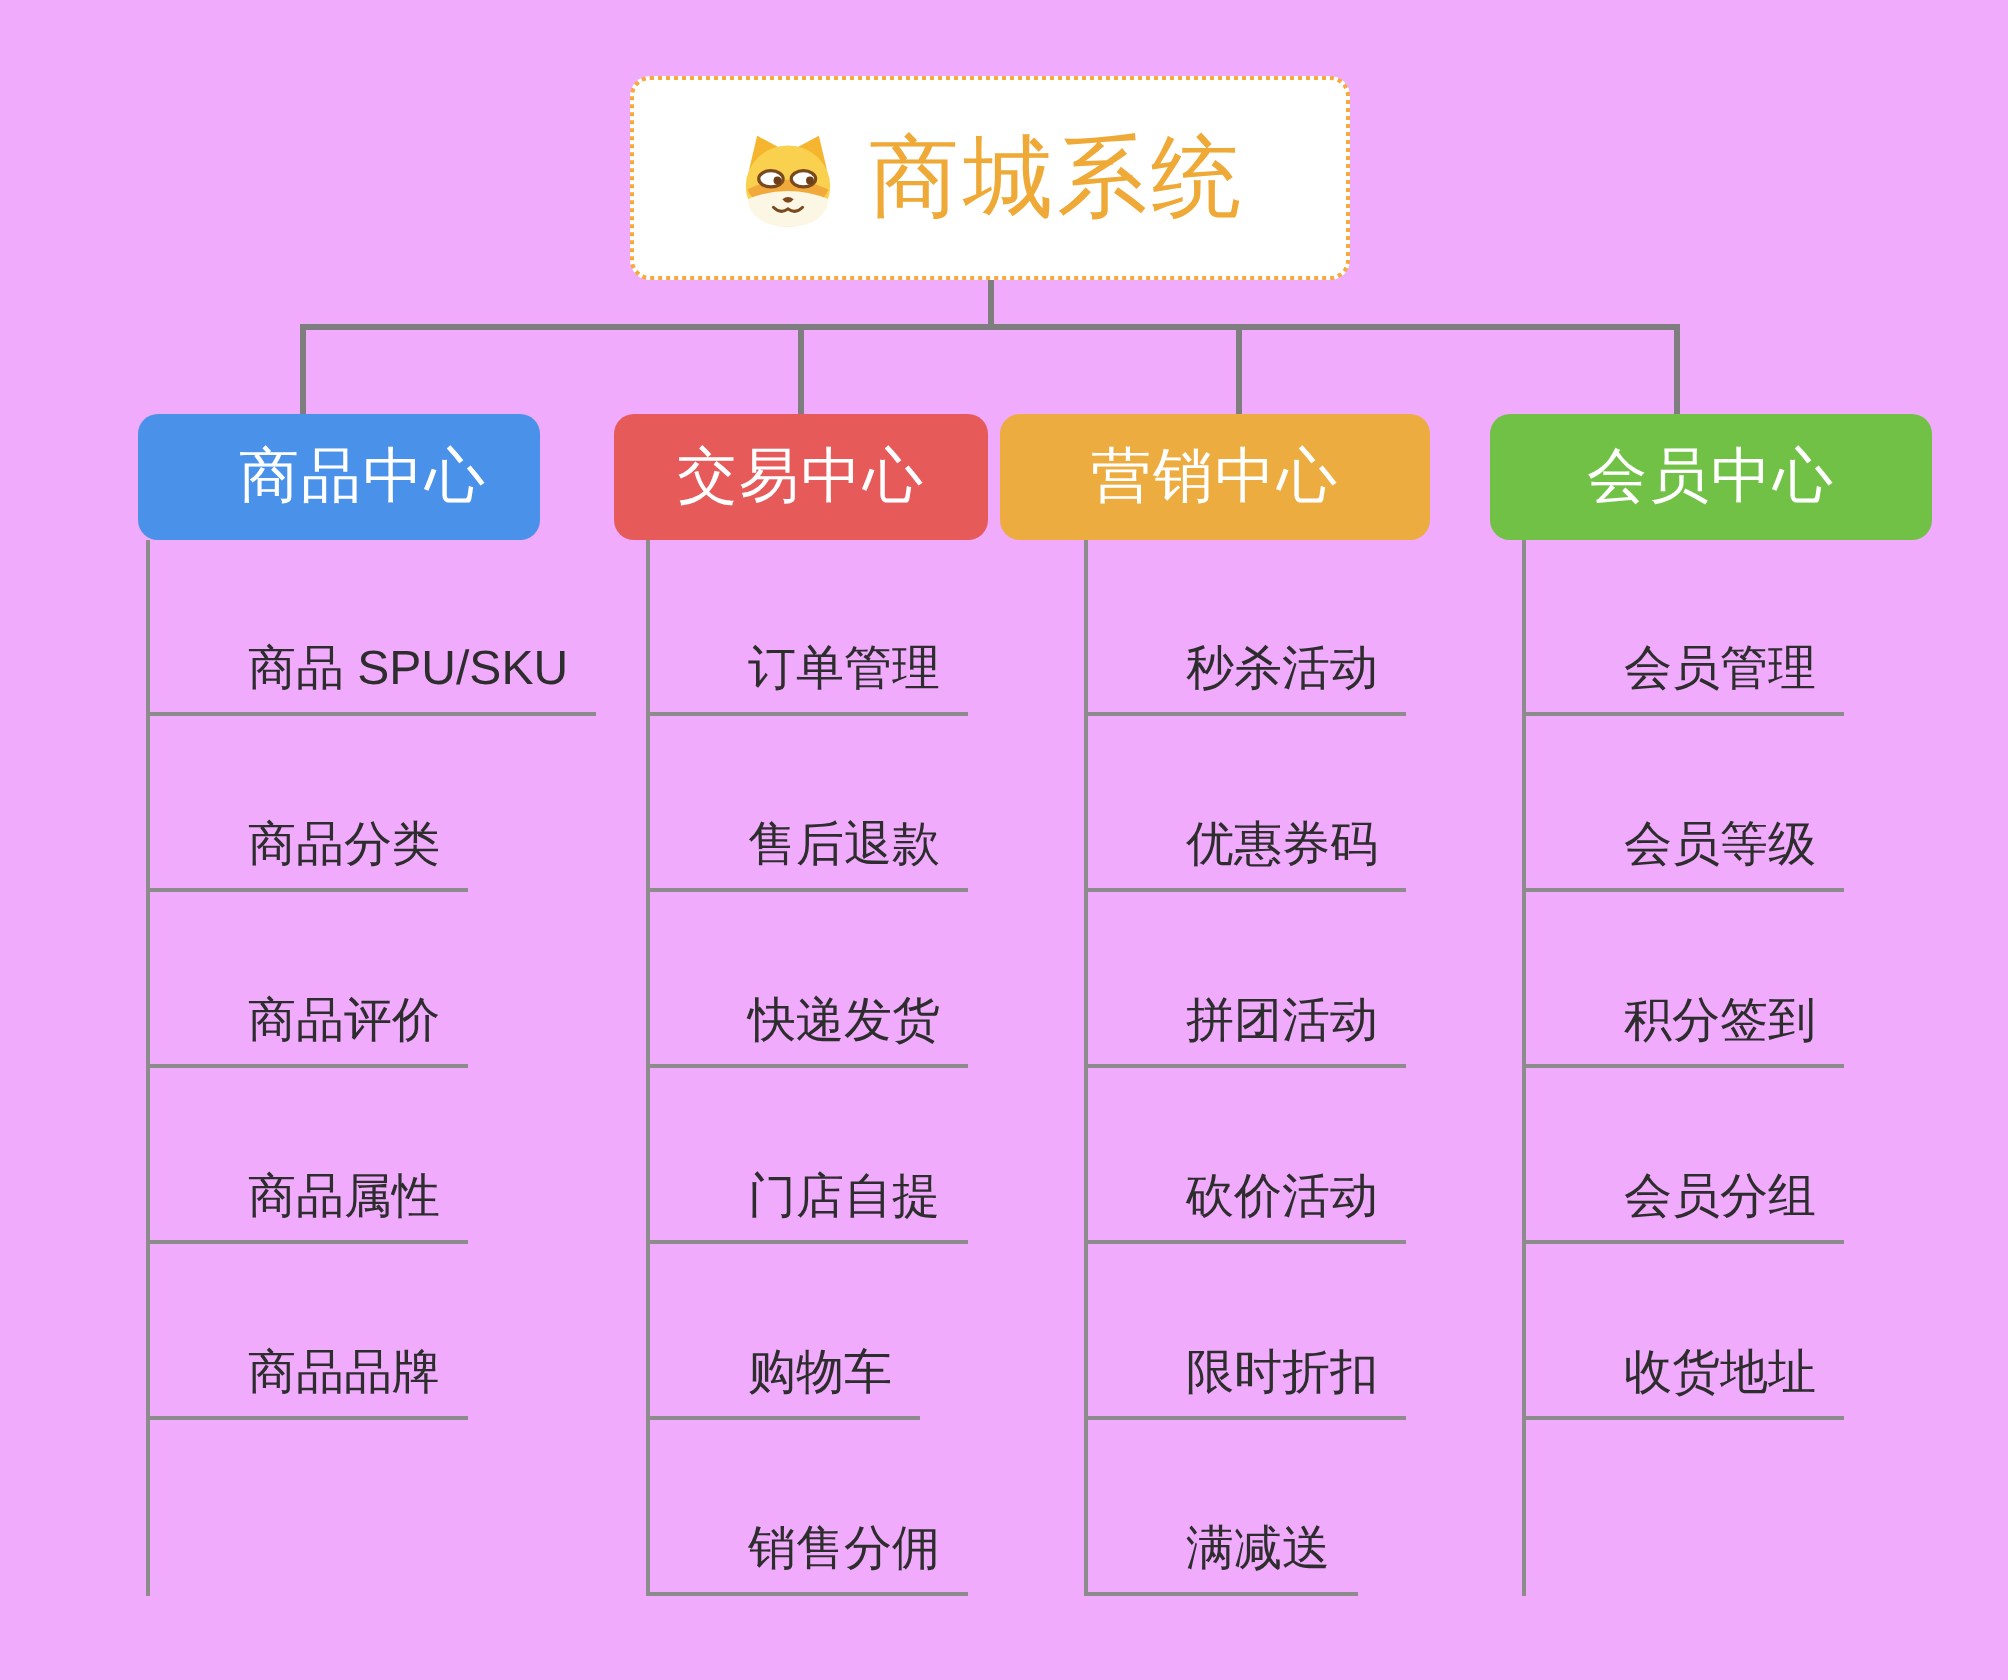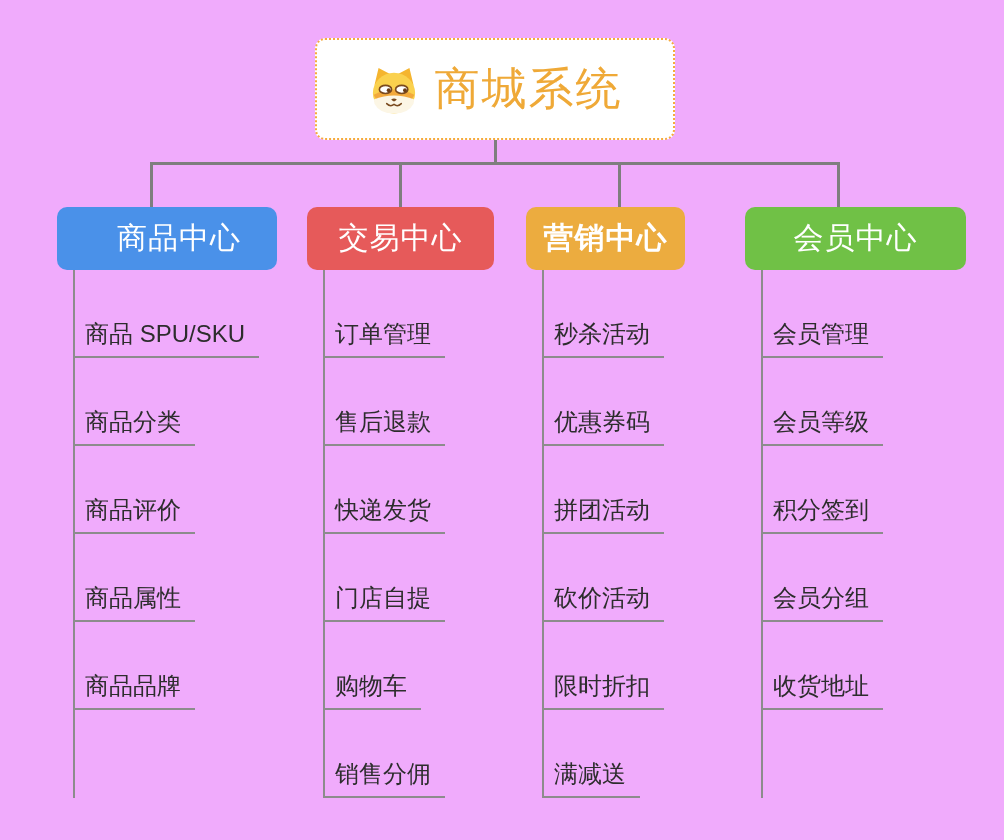--- a/index.html
+++ b/index.html
@@ -71,21 +71,21 @@
     top: 0;
     width: 2px;
     background: #8C8C8C;
   }
   .child {
     height: 88px;
     box-sizing: border-box;
     display: flex;
     align-items: flex-end;
     width: fit-content;
-    padding: 0 14px 6px 12px;
+    padding: 0 14px 6px 51px;
     border-bottom: 2px solid #8C8C8C;
     font-size: 24px;
     color: #2D2D2D;
     white-space: nowrap;
   }
 </style>
 </head>
 <body>
 
 <div id="canvas">
@@ -111,21 +111,21 @@
 
   <div id="connectors">
       <div class="conn" style="left: 493.5px; top: 140px; width: 3px; height: 25px;"></div>
       <div class="conn" style="left: 150px; top: 162px; width: 690px; height: 3px;"></div>
       <div class="conn" style="left: 150px; top: 162px; width: 3px; height: 45px;"></div>
       <div class="conn" style="left: 399px; top: 162px; width: 3px; height: 45px;"></div>
       <div class="conn" style="left: 618px; top: 162px; width: 3px; height: 45px;"></div>
       <div class="conn" style="left: 837px; top: 162px; width: 3px; height: 45px;"></div>
     </div>
   <div id="branches">
-      <div class="branch-header" style="left: 57px; width: 220px; background: rgb(74, 145, 233); padding-left: 24px;">
+      <div class="branch-header" style="left: 69px; width: 201px; background: rgb(74, 145, 233); padding-left: 24px;">
         <span>商品中心</span>
       </div>
       <div class="children" style="left: 73px;">
         <div class="vline" style="height: 528px;"></div>
         <div class="child">商品 SPU/SKU</div>
         <div class="child">商品分类</div>
         <div class="child">商品评价</div>
         <div class="child">商品属性</div>
         <div class="child">商品品牌</div>
       </div>
@@ -134,21 +134,21 @@
       </div>
       <div class="children" style="left: 323px;">
         <div class="vline" style="height: 528px;"></div>
         <div class="child">订单管理</div>
         <div class="child">售后退款</div>
         <div class="child">快递发货</div>
         <div class="child">门店自提</div>
         <div class="child">购物车</div>
         <div class="child">销售分佣</div>
       </div>
-      <div class="branch-header" style="left: 526px; width: 159px; background: rgb(236, 172, 63); font-weight: bold;">
+      <div class="branch-header" style="left: 500px; width: 215px; background: rgb(236, 172, 63);">
         <span>营销中心</span>
       </div>
       <div class="children" style="left: 542px;">
         <div class="vline" style="height: 528px;"></div>
         <div class="child">秒杀活动</div>
         <div class="child">优惠券码</div>
         <div class="child">拼团活动</div>
         <div class="child">砍价活动</div>
         <div class="child">限时折扣</div>
         <div class="child">满减送</div>

